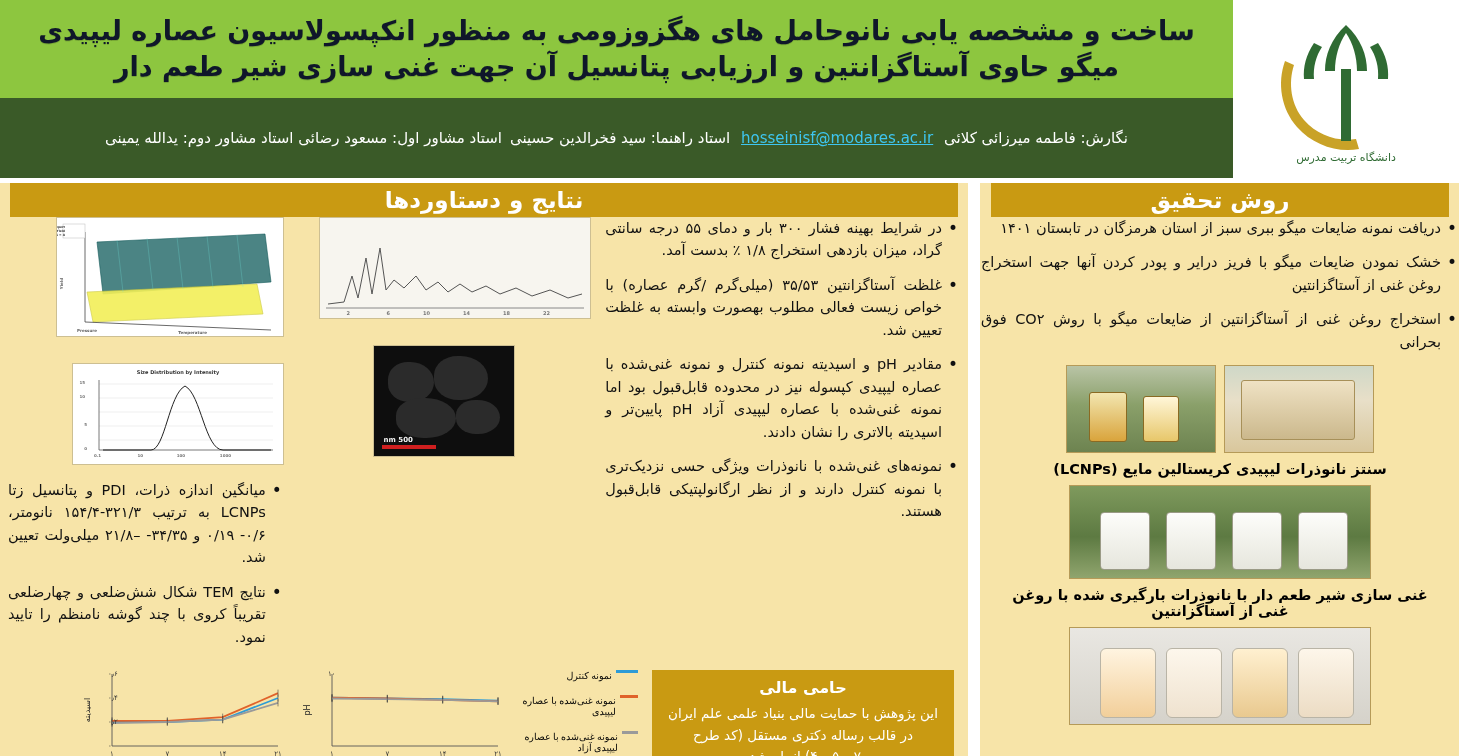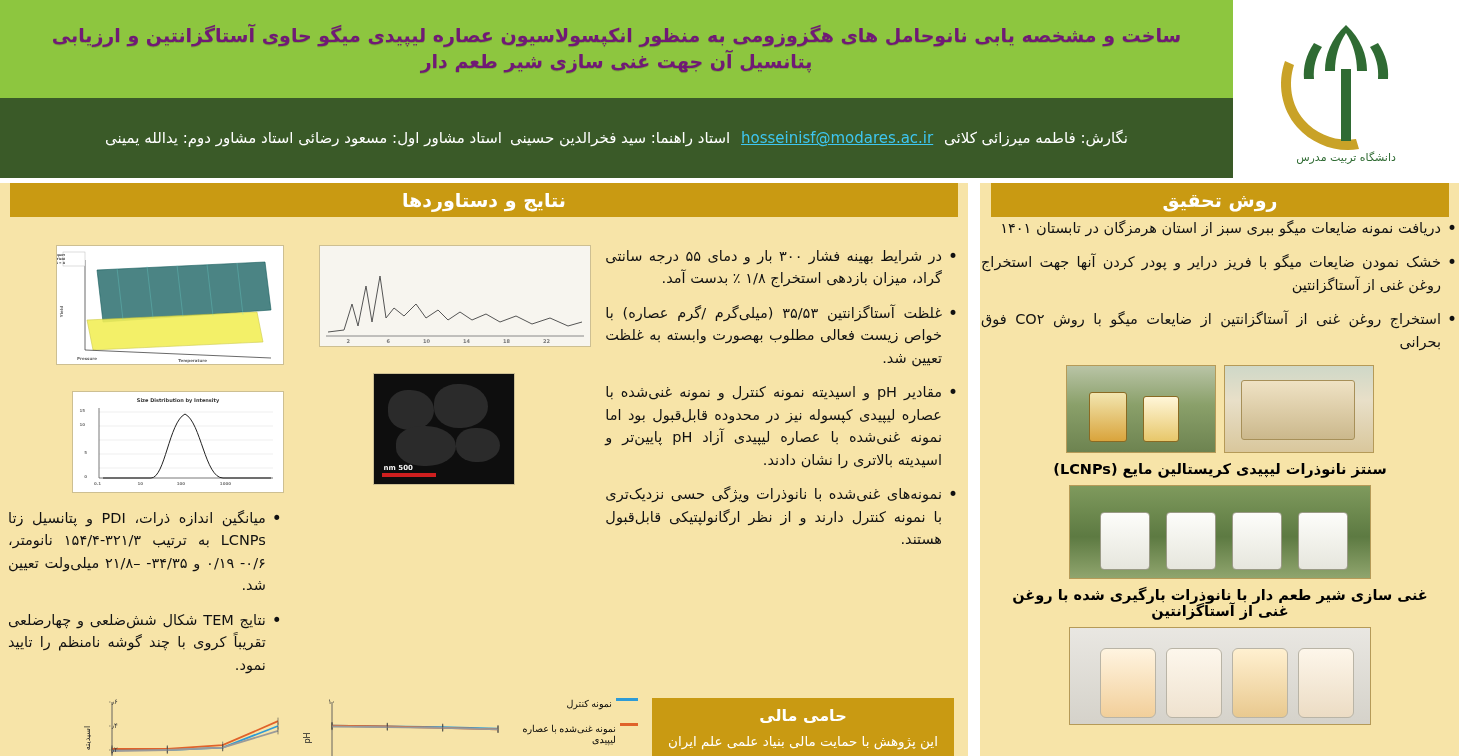--- a/index.html
+++ b/index.html
@@ -12,21 +12,21 @@
   }
   .poster { position:relative; width:1459px; height:756px; }
 
   
   .header-band {
     position:absolute; left:0; top:0; width:1233px; height:98px;
     background:#8dc63f;
     display:flex; align-items:center; justify-content:center;
   }
   .header-title {
-    color:#701a75; font-weight:bold; font-size:19px; line-height:1.35;
+    color:#0f172a; font-weight:bold; font-size:27px; line-height:1.35;
     text-align:center; direction:rtl; padding:0 16px;
     text-shadow:0 1px 0 rgba(0,0,0,.15);
   }
   .logo-box {
     position:absolute; left:1233px; top:0; width:226px; height:178px;
     background:#ffffff; display:flex; align-items:center; justify-content:center;
   }
   .logo-svg { width:190px; height:160px; }
 
   .authors-band {
@@ -50,21 +50,21 @@
   .col-left {
     position:absolute; left:0; top:183px; width:968px; height:573px;
     background:#f7e4a8;
   }
   .divider {
     position:absolute; left:968px; top:183px; width:12px; height:573px; background:#ffffff;
   }
 
   .sec-title {
     margin:0 10px; height:34px; background:#c99a12;
-    color:#ffffff; font-weight:bold; font-size:19px;
+    color:#ffffff; font-weight:bold; font-size:23px;
     display:flex; align-items:center; justify-content:center;
     direction:rtl;
   }
   .col-right .sec-title { margin-top:0; }
   .col-left .sec-title { margin-top:0; }
 
   ul.bullets { list-style:none; margin:0; padding:0; direction:rtl; }
   ul.bullets > li {
     position:relative; padding-right:18px; margin-bottom:12px;
     font-size:14.5px; line-height:1.55; color:#111; text-align:justify;
@@ -96,21 +96,21 @@
   .ph3 { width:300px; height:92px; background:
       linear-gradient(180deg,#7f9a5d 0%, #5d7a42 55%, #90a56e 100%); position:relative; overflow:hidden;}
   .ph3 .jar{position:absolute;bottom:8px;width:48px;height:56px;
       background:linear-gradient(180deg,#fdfdfa,#e6e6dd);border:1px solid #9a9a86;border-radius:4px;}
   .ph4 { width:300px; height:96px; background:
       linear-gradient(180deg,#e9e7e2 0%, #d5d2ca 100%); position:relative; overflow:hidden;}
   .ph4 .bottle{position:absolute;bottom:6px;width:54px;height:68px;border-radius:6px;
       border:1px solid #b9b4a6;}
 
   
-  .left-body { display:flex; margin-top:28px; }
+  .left-body { display:flex; margin-top:0; }
   .left-col-text { width:360px; padding:0 8px 0 10px; }
   .left-col-mid { width:300px; padding:0 4px; }
   .left-col-figs { width:280px; padding:0 8px; }
 
   .fig-box { border:1px solid #cdbf92; background:#ffffff;font-weight:bold; }
   .fig-surface { width:226px; height:118px; position:relative; overflow:hidden; background:#ffffff; }
   .fig-chroma { width:270px; height:100px; background:#f7f5ef; position:relative; overflow:hidden; }
   .fig-dls { width:210px; height:100px; background:#ffffff; position:relative; overflow:hidden; }
   .fig-tem { width:140px; height:110px; background:#0e0e0e; position:relative; overflow:hidden; }
   .fig-tem .blob{position:absolute;background:#2b2b2b;border-radius:46% 54% 52% 48%;}

